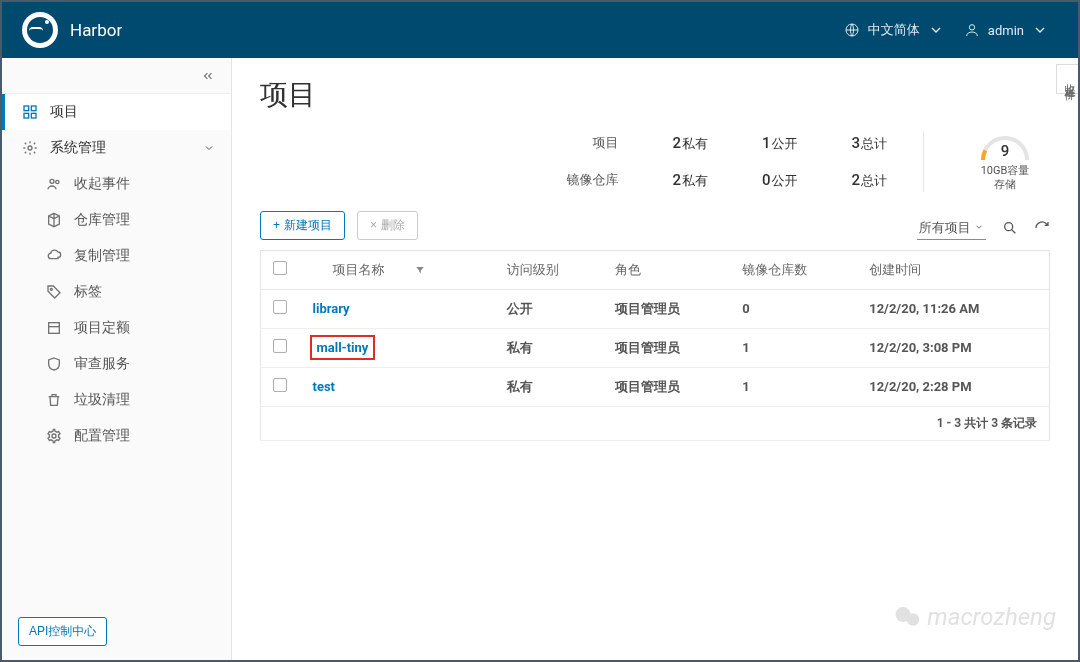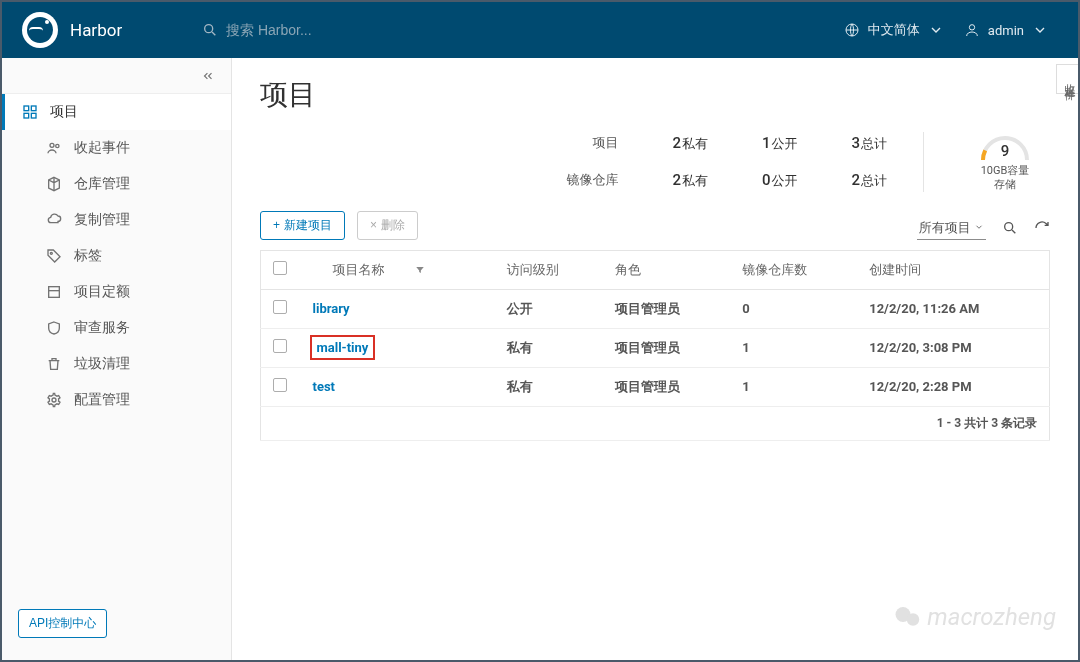--- a/index.html
+++ b/index.html
@@ -23,21 +23,21 @@
 
 
 .body-wrap { flex: 1; display: flex; background: #ef4444; }
 .sidebar { width: 230px; background: #fafafa; border-right: 1px solid #e4e4e4; display: flex; flex-direction: column; position: relative; }
 .sidebar-collapse { height: 36px; display: flex; align-items: center; justify-content: flex-end; padding-right: 16px; color: #737373; cursor: pointer; border-bottom: 1px solid #eee; }
 .nav-item { display: flex; align-items: center; gap: 12px; padding: 9px 16px 9px 20px; color: #565656; cursor: pointer; font-size: 14px; }
 .nav-item.active { background: #fff; color: #313131; font-weight: 500; position: relative; }
 .nav-item.active::before { content: ""; position: absolute; left: 0; top: 0; bottom: 0; width: 3px; background: #0079b8; }
 .nav-item.sub { padding-left: 44px; }
 .nav-item .caret { margin-left: auto; }
-.api-button { margin: auto 16px 22px 16px; border: 1px solid #0079b8; color: #0079b8; background: #fff; padding: 5px 10px; border-radius: 3px; font-size: 12px; cursor: pointer; display: inline-flex; align-self: flex-start; }
+.api-button { margin: auto 16px 14px 16px; border: 1px solid #0079b8; color: #0079b8; background: #fff; padding: 5px 10px; border-radius: 3px; font-size: 12px; cursor: pointer; display: inline-flex; align-self: flex-start; }
 .nav-icon { width: 16px; height: 16px; color: #737373; }
 
 
 .main { flex: 1; background: #fff; padding: 18px 28px 20px 28px; position: relative; overflow: auto; }
 .page-title { font-size: 28px; font-weight: 300; color: #313131; margin-bottom: 18px; }
 .stats-row { display: flex; justify-content: flex-end; align-items: center; gap: 36px; margin-bottom: 18px; }
 .stats-grid { display: grid; grid-template-columns: auto auto auto auto; column-gap: 54px; row-gap: 18px; font-size: 13px; color: #565656; }
 .stats-grid .label { text-align: right; color: #565656; }
 .stats-grid .val { color: #313131; }
 .stats-grid .val b { font-size: 15px; color: #313131; font-weight: 500; margin-right: 1px; }
@@ -79,27 +79,20 @@
 
 <div class="app">
 
   <div class="header">
     <div class="logo-wrap">
       <div class="logo-circle">
           <div class="logo-inner"></div>
         </div>
       <span class="brand">Harbor</span>
     </div>
-    <div class="search-wrap">
-      <svg class="icon-svg" viewBox="0 0 24 24" fill="none" stroke="currentColor" stroke-width="2">
-          <circle cx="10" cy="10" r="6"></circle>
-          <line x1="20" y1="20" x2="15" y2="15"></line>
-        </svg>
-      <input class="search-input" placeholder="搜索 Harbor..." style="">
-    </div>
     <div class="header-spacer"></div>
     <div class="header-group">
       <svg class="icon-svg" viewBox="0 0 24 24" fill="none" stroke="currentColor" stroke-width="1.5">
           <circle cx="12" cy="12" r="9"></circle>
           <path d="M3 12h18M12 3c3 3 3 15 0 18M12 3c-3 3-3 15 0 18"></path>
         </svg>
       <span>中文简体</span>
       <svg class="icon-svg" viewBox="0 0 24 24" fill="none" stroke="currentColor" stroke-width="2">
           <polyline points="6 9 12 15 18 9"></polyline>
         </svg>
@@ -126,20 +119,30 @@
           </svg>
       </div>
       <div class="nav-item active">
         <svg class="nav-icon" viewBox="0 0 24 24" fill="none" stroke="#0079b8" stroke-width="2">
             <rect x="3" y="3" width="7" height="7"></rect>
             <rect x="14" y="3" width="7" height="7"></rect>
             <rect x="3" y="14" width="7" height="7"></rect>
             <rect x="14" y="14" width="7" height="7"></rect>
           </svg>
         <span>项目</span>
+      </div>
+      <div class="nav-item">
+        <svg class="nav-icon" viewBox="0 0 24 24" fill="none" stroke="currentColor" stroke-width="2">
+            <circle cx="12" cy="12" r="3"></circle>
+            <path d="M12 2v3M12 19v3M4.2 4.2l2.1 2.1M17.7 17.7l2.1 2.1M2 12h3M19 12h3M4.2 19.8l2.1-2.1M17.7 6.3l2.1-2.1"></path>
+          </svg>
+        <span style="font-weight:500;color:#313131">系统管理</span>
+        <svg class="caret" width="12" height="12" viewBox="0 0 24 24" fill="none" stroke="currentColor" stroke-width="2">
+            <polyline points="6 9 12 15 18 9"></polyline>
+          </svg>
       </div>
       <div class="nav-item sub">
         <svg class="nav-icon" viewBox="0 0 24 24" fill="none" stroke="currentColor" stroke-width="2">
             <circle cx="9" cy="8" r="3"></circle>
             <circle cx="17" cy="9" r="2.5"></circle>
             <path d="M3 20c0-3 3-5 6-5s6 2 6 5"></path>
           </svg>
         <span>收起事件</span>
       </div>
       <div class="nav-item sub">

